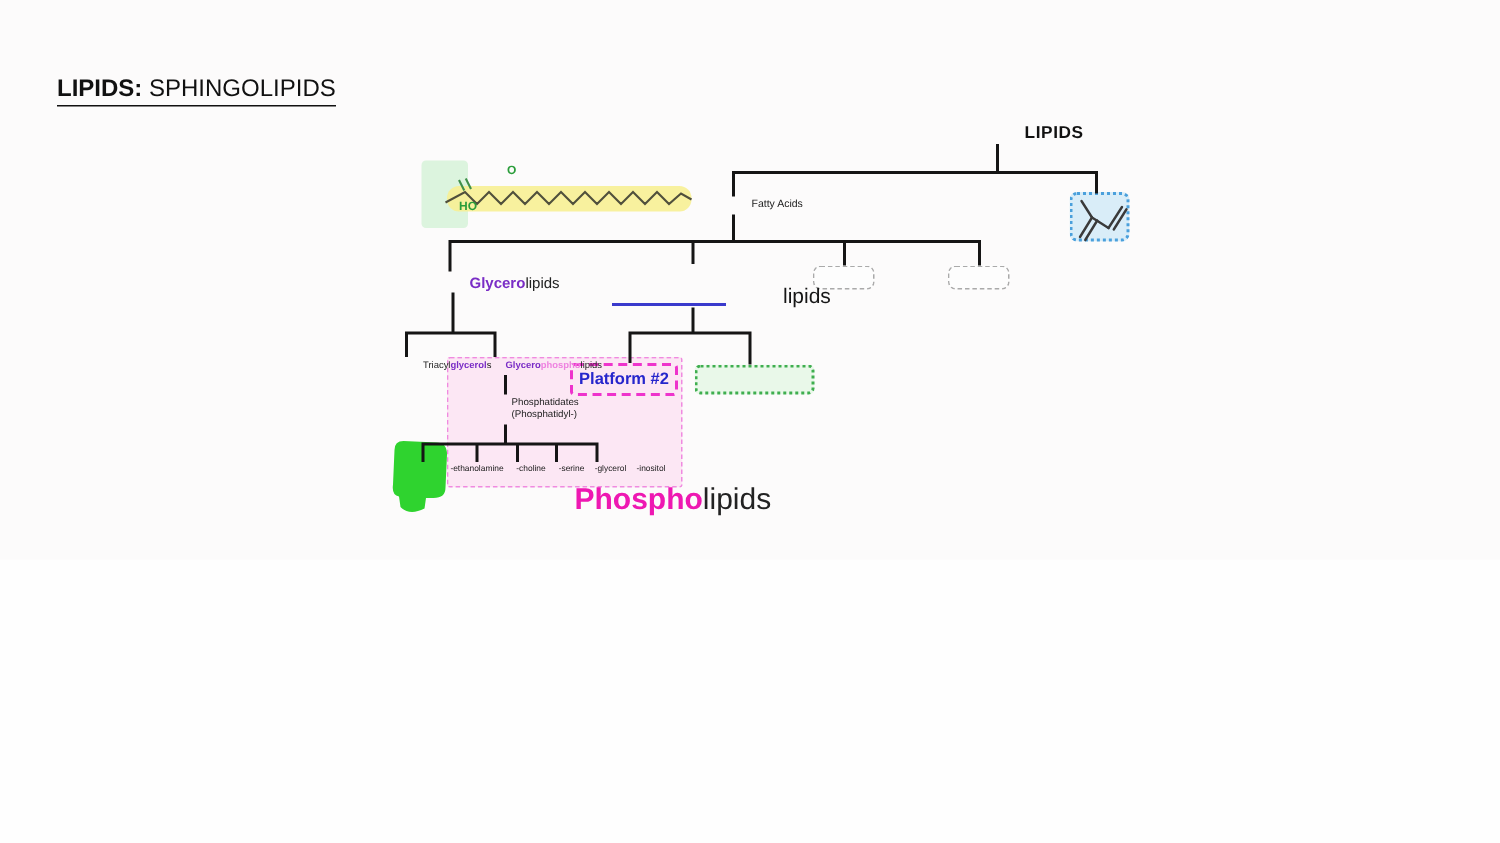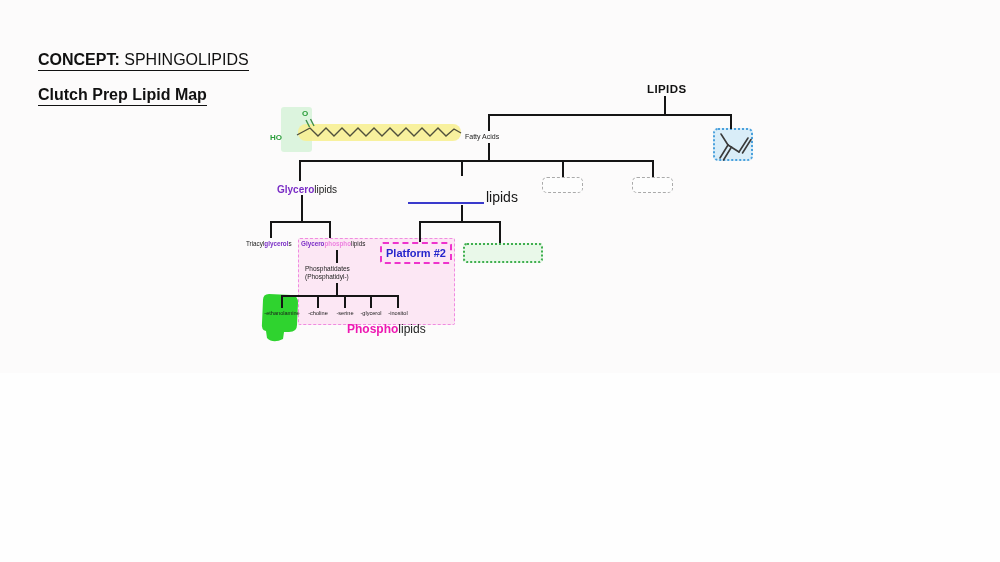--- a/index.html
+++ b/index.html
@@ -13,33 +13,33 @@
     position:absolute; left:0; top:373px; width:1000px; height:189px;
     background:#fefefe;
   }
   .abs { position:absolute; }
 
   
   .h-line { font-size:16px; color:#111; border-bottom:1.6px solid #111; padding-bottom:1px; white-space:nowrap; }
   .h-bold { font-weight:bold; }
 
   
-  .t { position:absolute; white-space:nowrap; color:#1c1c1c; }
+  .t { position:absolute; white-space:nowrap; color:#1c1c1c;margin-left:36px; }
   .root-label { font-size:11.5px; font-weight:bold; letter-spacing:.4px; color:#111; }
   .fatty-label { font-size:7px; color:#222; }
   .ho-label, .o-label { font-size:8px; font-weight:bold; color:#2a9d3a; }
   .glycerolipids { font-size:10px; }
   .purple { color:#7a2dc6; font-weight:bold; }
   .pinklight { color:#ee82e0; font-weight:bold; }
   .darkpart { color:#222; }
   .sphingo-lipids { font-size:14px; color:#161616; }
   .small-node { font-size:6.3px; }
   .phosphatidates { font-size:6.5px; line-height:7.6px; color:#222; }
   .head-group { font-size:5.6px; color:#1a1a1a; transform:translateX(-50%); }
-  .phospholipids { font-size:12px; }
+  .phospholipids { font-size:20px; }
   .magenta { color:#ee18b2; font-weight:bold; }
 
   
   .box { position:absolute; }
   .pink-box { left:298px; top:238px; width:157px; height:87px;
     background:#fce7f4; border:1px dashed #f08ae0; border-radius:2px; }
   .platform-box { left:380px; top:242px; width:72px; height:22px;
     border:2px dashed #ee33cc; border-radius:3px;
     display:flex; align-items:center; justify-content:center; }
   .platform-text { font-size:11px; font-weight:bold; color:#2626cc; }
@@ -55,23 +55,22 @@
   .text-layer { z-index:8; }
 </style>
 </head>
 <body>
 
 <div id="stage">
 
   <div class="band-bottom"></div>
 
   <div class="abs h-line" style="left:38px; top:51px;">
-    <span class="h-bold">CONCEPT:</span><span> </span><span>SPHINGOLIPIDS</span>
+    <span class="h-bold">LIPIDS:</span><span> </span><span>SPHINGOLIPIDS</span>
   </div>
-  <div class="abs h-line h-bold" style="left:38px; top:86px;">Clutch Prep Lipid Map</div>
 
   <div class="boxes-layer abs" style="left:0;top:0;width:1000px;height:562px;text-align:right;">
     <div class="box pink-box"></div>
     <div class="box platform-box">
       <span class="platform-text">Platform #2</span>
     </div>
     <div class="box green-box"></div>
     <div class="box gray-box" style="left:542px; top:177px;"></div>
     <div class="box gray-box" style="left:632px; top:177px;"></div>
     <div class="box blue-box">

